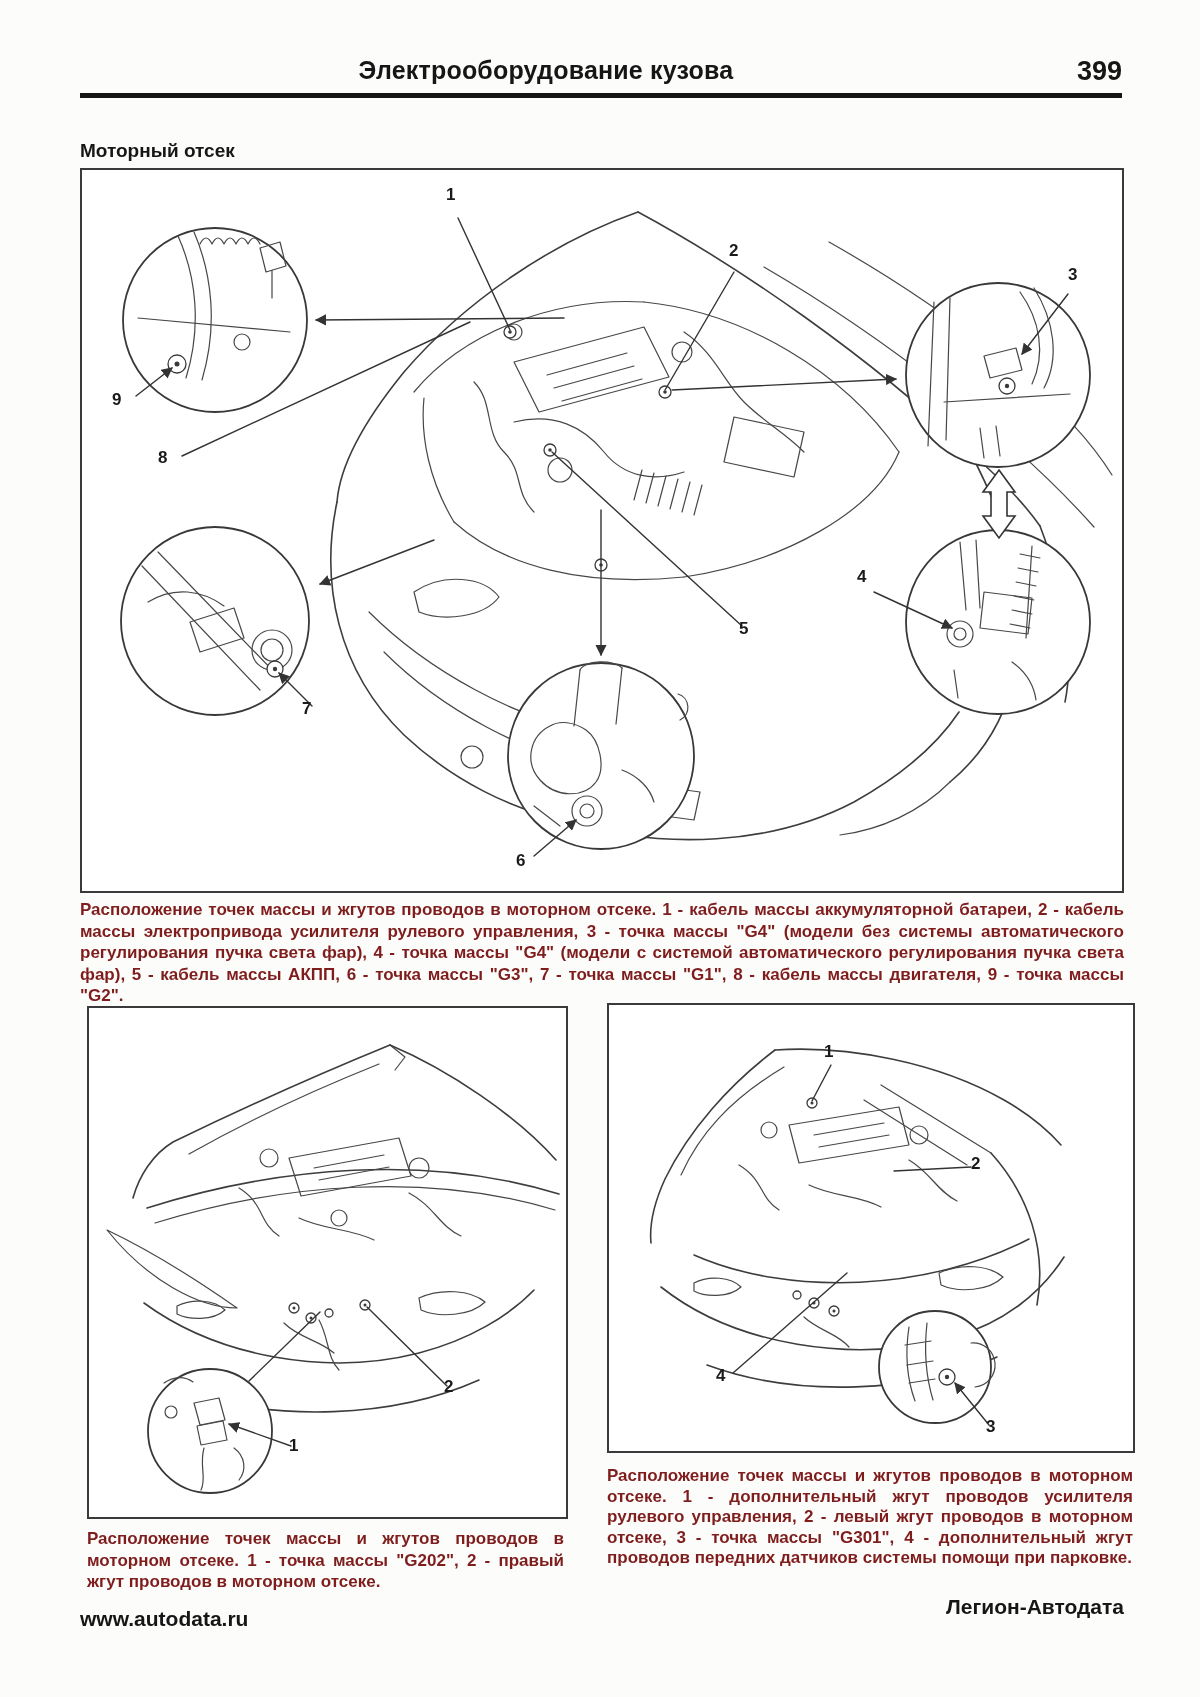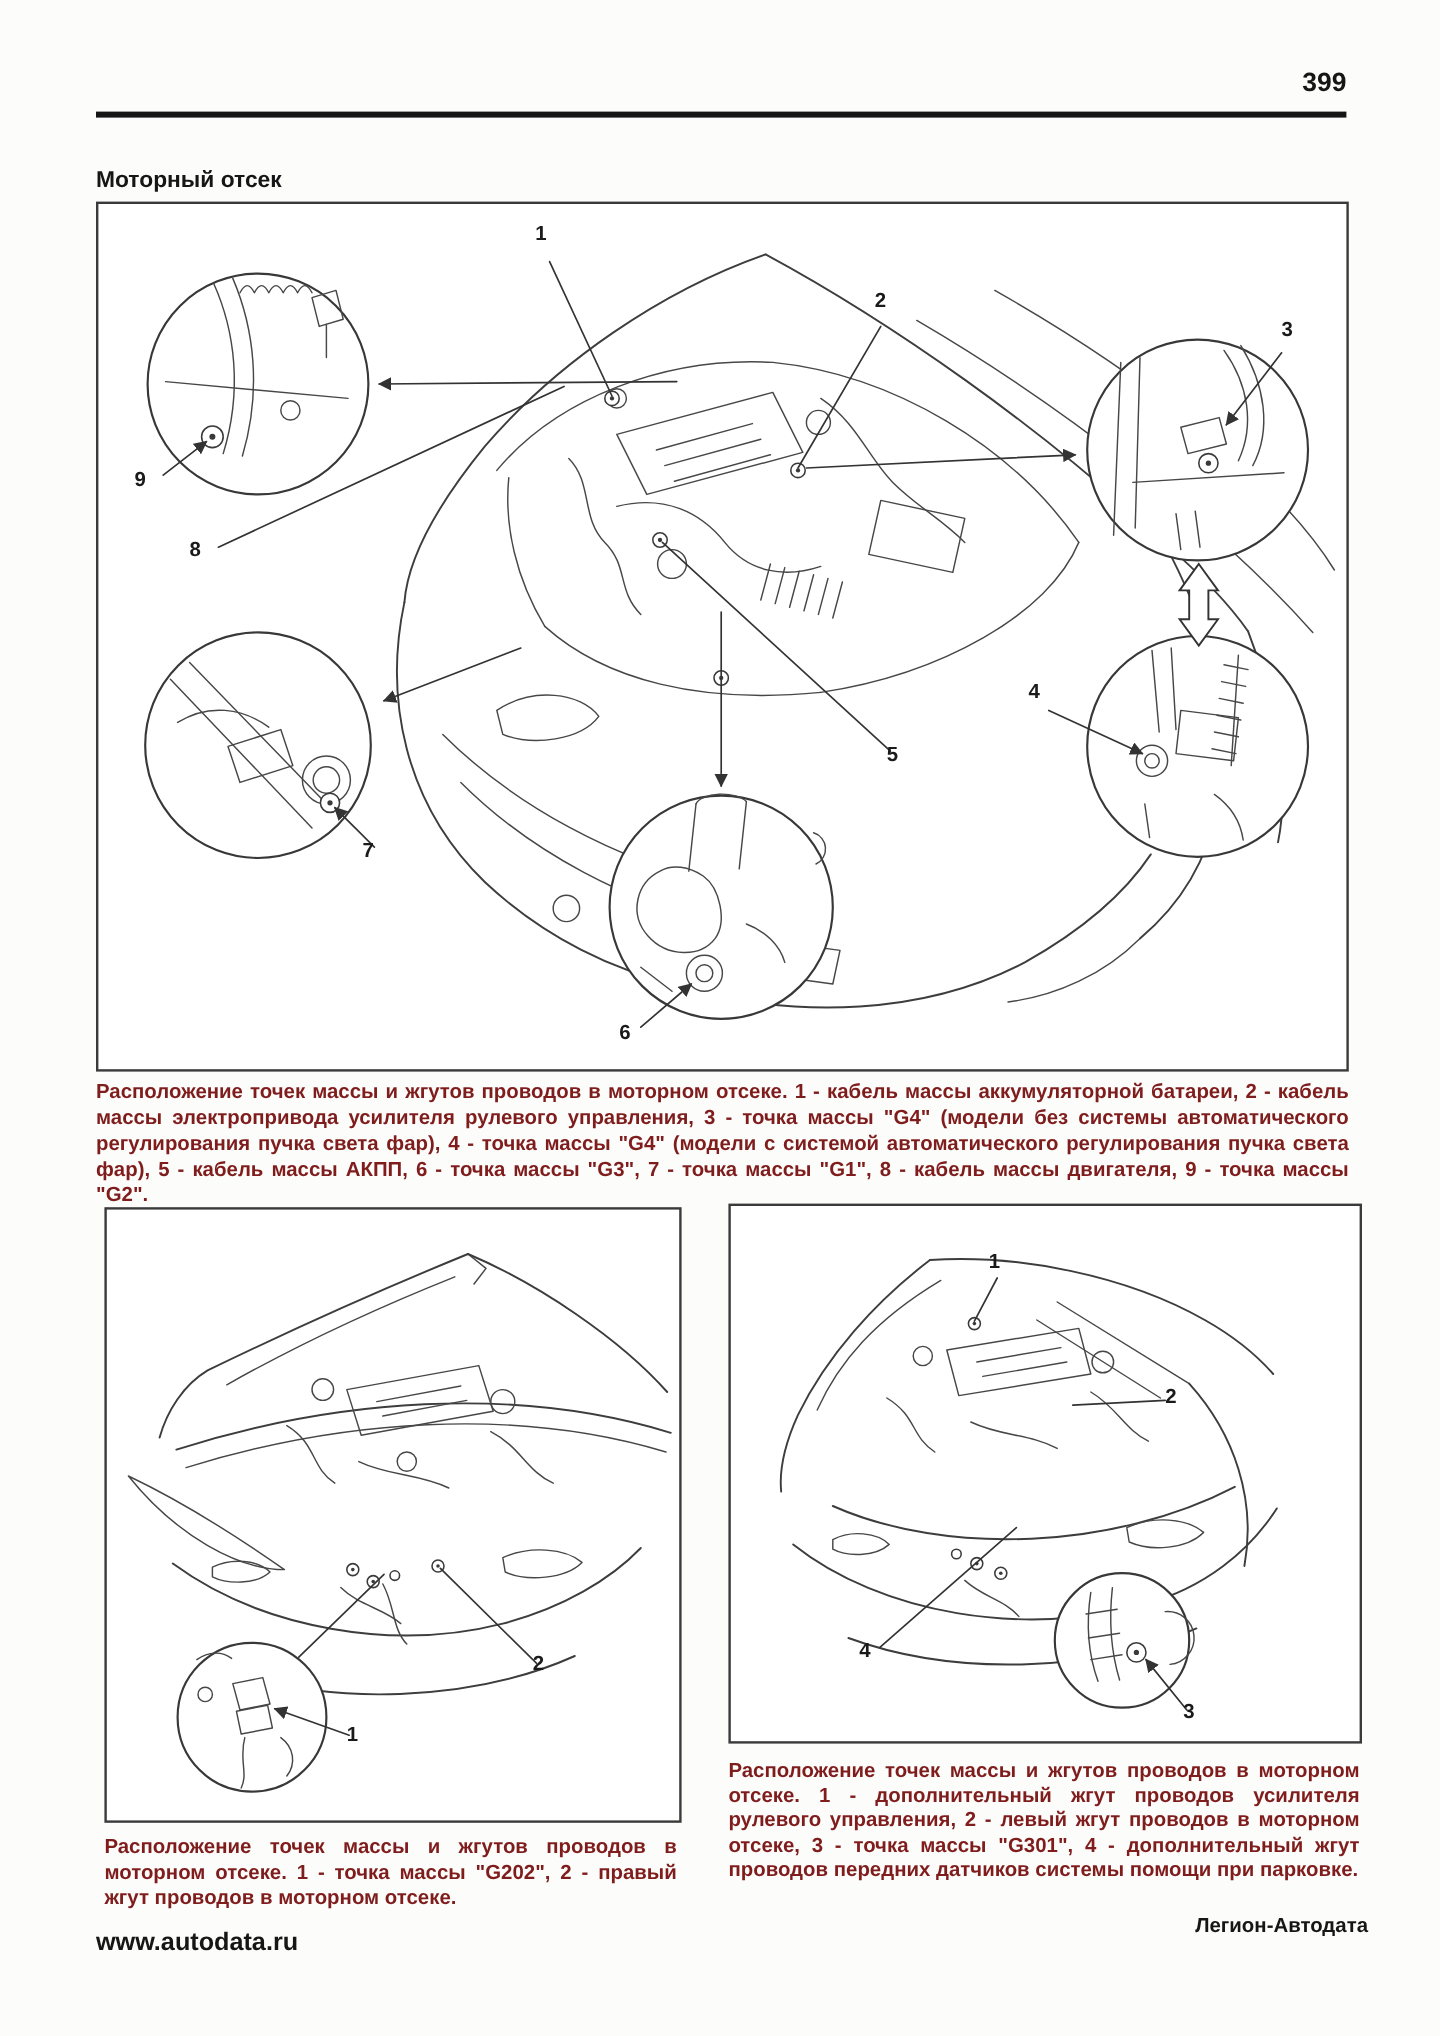--- a/index.html
+++ b/index.html
@@ -1,53 +1,54 @@
 <!DOCTYPE html>
 <html><head>
 <meta charset="utf-8">
 <style>
   html,body{margin:0;padding:0;background:#e9e9e7;}
   .page{position:relative;width:1200px;height:1697px;margin:0 auto;background:#fcfcfb;
         font-family:"Liberation Sans","DejaVu Sans",sans-serif;color:#161616;overflow:hidden;}
   
   .header-row{position:absolute;left:80px;top:56px;width:1042px;height:34px;}
   .header-title{display:block;text-align:center;margin-right:110px;font-size:25px;font-weight:700;letter-spacing:.2px;}
-  .page-number{position:absolute;right:0;top:0;font-size:22px;font-weight:700;}
+  .page-number{position:absolute;right:0;top:0;font-size:27px;font-weight:700;}
   .header-rule{position:absolute;left:80px;top:93px;width:1042px;height:5px;background:#151515;}
   .doc-title{position:absolute;left:80px;top:104px;margin:0;font-size:25px;font-weight:700;}
   .doc-subtitle{position:absolute;left:80px;top:140px;margin:0;font-size:19px;font-weight:700;}
   
   figure{position:absolute;margin:0;background:#fff;border:2px solid #3a3a3a;}
   .fig1{left:80px;top:168px;width:1040px;height:721px;}
   .fig2{left:87px;top:1006px;width:477px;height:509px;}
   .fig3{left:607px;top:1003px;width:524px;height:446px;}
   figure svg{position:absolute;left:0;top:0;}
   .callout{position:absolute;font-size:17px;font-weight:700;color:#1a1a1a;line-height:1;}
   
   .caption{position:absolute;margin:0;font-size:17px;font-weight:700;line-height:21.5px;
            text-align:justify;color:#7f1d1d;}
   .cap1{left:80px;top:899px;width:1044px;}
   .cap3{left:607px;top:1466px;width:526px;line-height:20.5px;}
   .cap2{left:87px;top:1528px;width:477px;}
   
   .footer-left{position:absolute;left:80px;top:1595px;font-size:21px;font-weight:700;margin-top:12px;}
-  .footer-right{position:absolute;right:60px;top:1595px;font-size:17px;font-weight:700;text-align:center;}
+  .footer-right{position:absolute;right:76px;top:1595px;font-size:21px;font-weight:700;text-align:center;}
   .ln{stroke:#3d3d3d;fill:none;stroke-width:1.6;stroke-linecap:round;stroke-linejoin:round;}
   .dt{stroke:#474747;fill:none;stroke-width:1.2;stroke-linecap:round;stroke-linejoin:round;}
   .ld{stroke:#333;fill:none;stroke-width:1.4;stroke-linecap:round;}
   .ins{stroke:#383838;fill:#fff;stroke-width:1.8;}
   .bolt{stroke:#3a3a3a;fill:#fff;stroke-width:1.3;}
   .boltdot{fill:#3a3a3a;stroke:none;}
 </style>
 </head>
 <body>
 
 <div class="page">
 
   <div class="header-row">
+    <span class="header-title">Электрооборудование кузова</span>
     <span class="page-number">399</span>
   </div>
   <div class="header-rule"></div>
 
   <h2 class="doc-subtitle">Моторный отсек</h2>
 
   <figure class="fig1">
     <svg width="1036" height="717" viewBox="0 0 1036 717">
       <defs>
         <marker id="ah1" viewBox="0 0 10 10" refX="9" refY="5" markerWidth="8" markerHeight="8" orient="auto">

